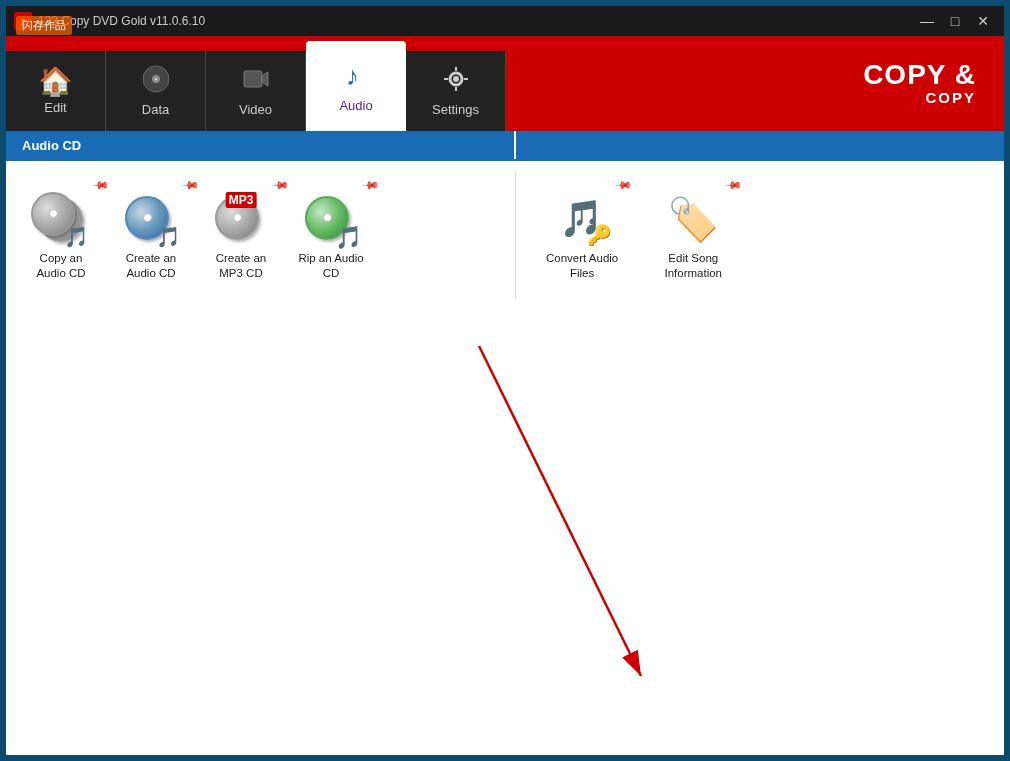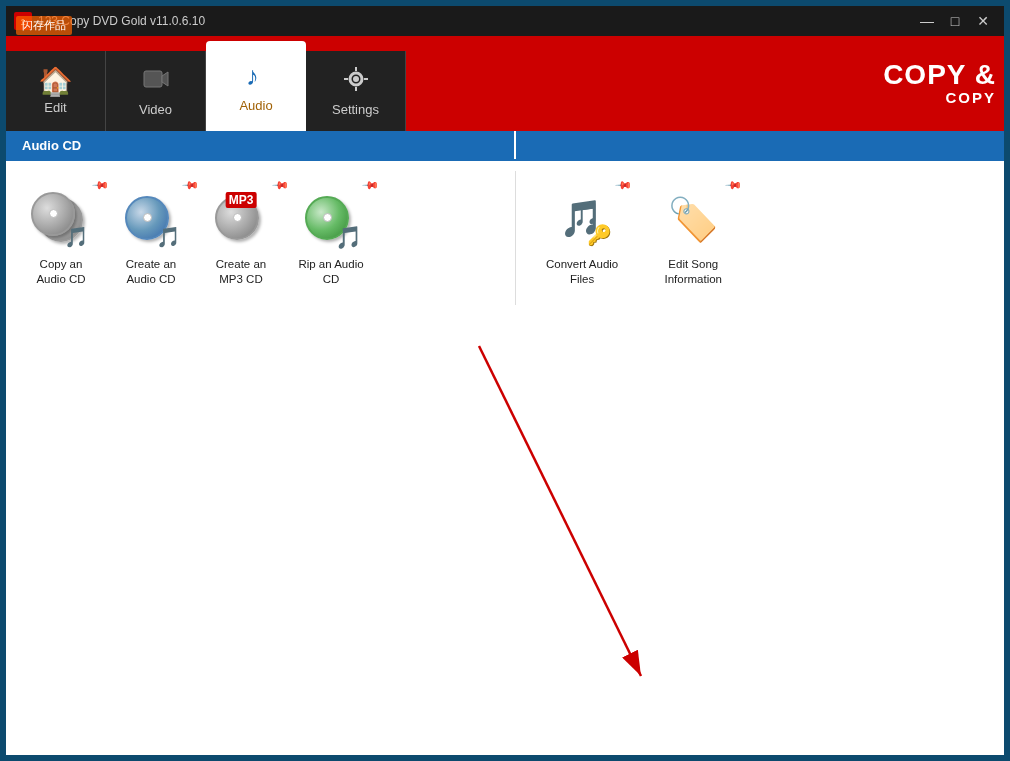--- a/index.html
+++ b/index.html
@@ -112,27 +112,27 @@
       border: none;
     }
     .nav-tab .tab-icon {
       font-size: 28px;
       line-height: 1;
     }
     .nav-tab .tab-label {
       font-size: 13px;
       font-weight: 500;
     }
-    .nav-tab.active .tab-label { color: #a16207; }
+    .nav-tab.active .tab-label { color: #4c1d95; }
     .nav-tab.active .tab-icon { color: #1a6bb5; }
 
     
     .logo-area {
       margin-left: auto;
-      padding-right: 8px;
+      padding-right: 28px;
       display: flex;
       flex-direction: column;
       align-items: flex-end;
       justify-content: center;
       height: 100%;
     }
     .logo-text {
       color: white;
       font-size: 28px;
       font-weight: 900;
@@ -221,21 +221,21 @@
       display: flex;
       align-items: center;
       justify-content: center;
       position: relative;
     }
 
     .icon-label {
       font-size: 11.5px;
       color: #222;
       text-align: center;
-      margin-top: 8px;
+      margin-top: 2px;
       line-height: 1.3;
     }
 
     
     .pin-icon {
       position: absolute;
       top: -2px;
       right: -2px;
       font-size: 11px;
       color: #888;
@@ -290,20 +290,30 @@
   </div>
 
   <div class="header">
     <div class="nav-tabs">
 
       <div class="nav-tab">
         <span class="tab-icon">🏠</span>
         <span class="tab-label">Edit</span>
       </div>
 
+      <div class="nav-tab">
+        <span class="tab-icon">
+          <svg width="28" height="28" viewBox="0 0 28 28">
+            <ellipse cx="14" cy="14" rx="13" ry="13" fill="#444" stroke="#666" stroke-width="1"></ellipse>
+            <ellipse cx="14" cy="14" rx="4" ry="4" fill="#888"></ellipse>
+            <ellipse cx="14" cy="14" rx="1.5" ry="1.5" fill="#ccc"></ellipse>
+          </svg>
+        </span>
+        <span class="tab-label">Data</span>
+      </div>
 
       <div class="nav-tab">
         <span class="tab-icon">
           <svg width="28" height="28" viewBox="0 0 28 28">
             <rect x="2" y="6" width="18" height="16" rx="2" fill="#555" stroke="#777" stroke-width="1"></rect>
             <polygon points="20,11 26,7 26,21 20,17" fill="#555" stroke="#777" stroke-width="1"></polygon>
           </svg>
         </span>
         <span class="tab-label">Video</span>
       </div>

